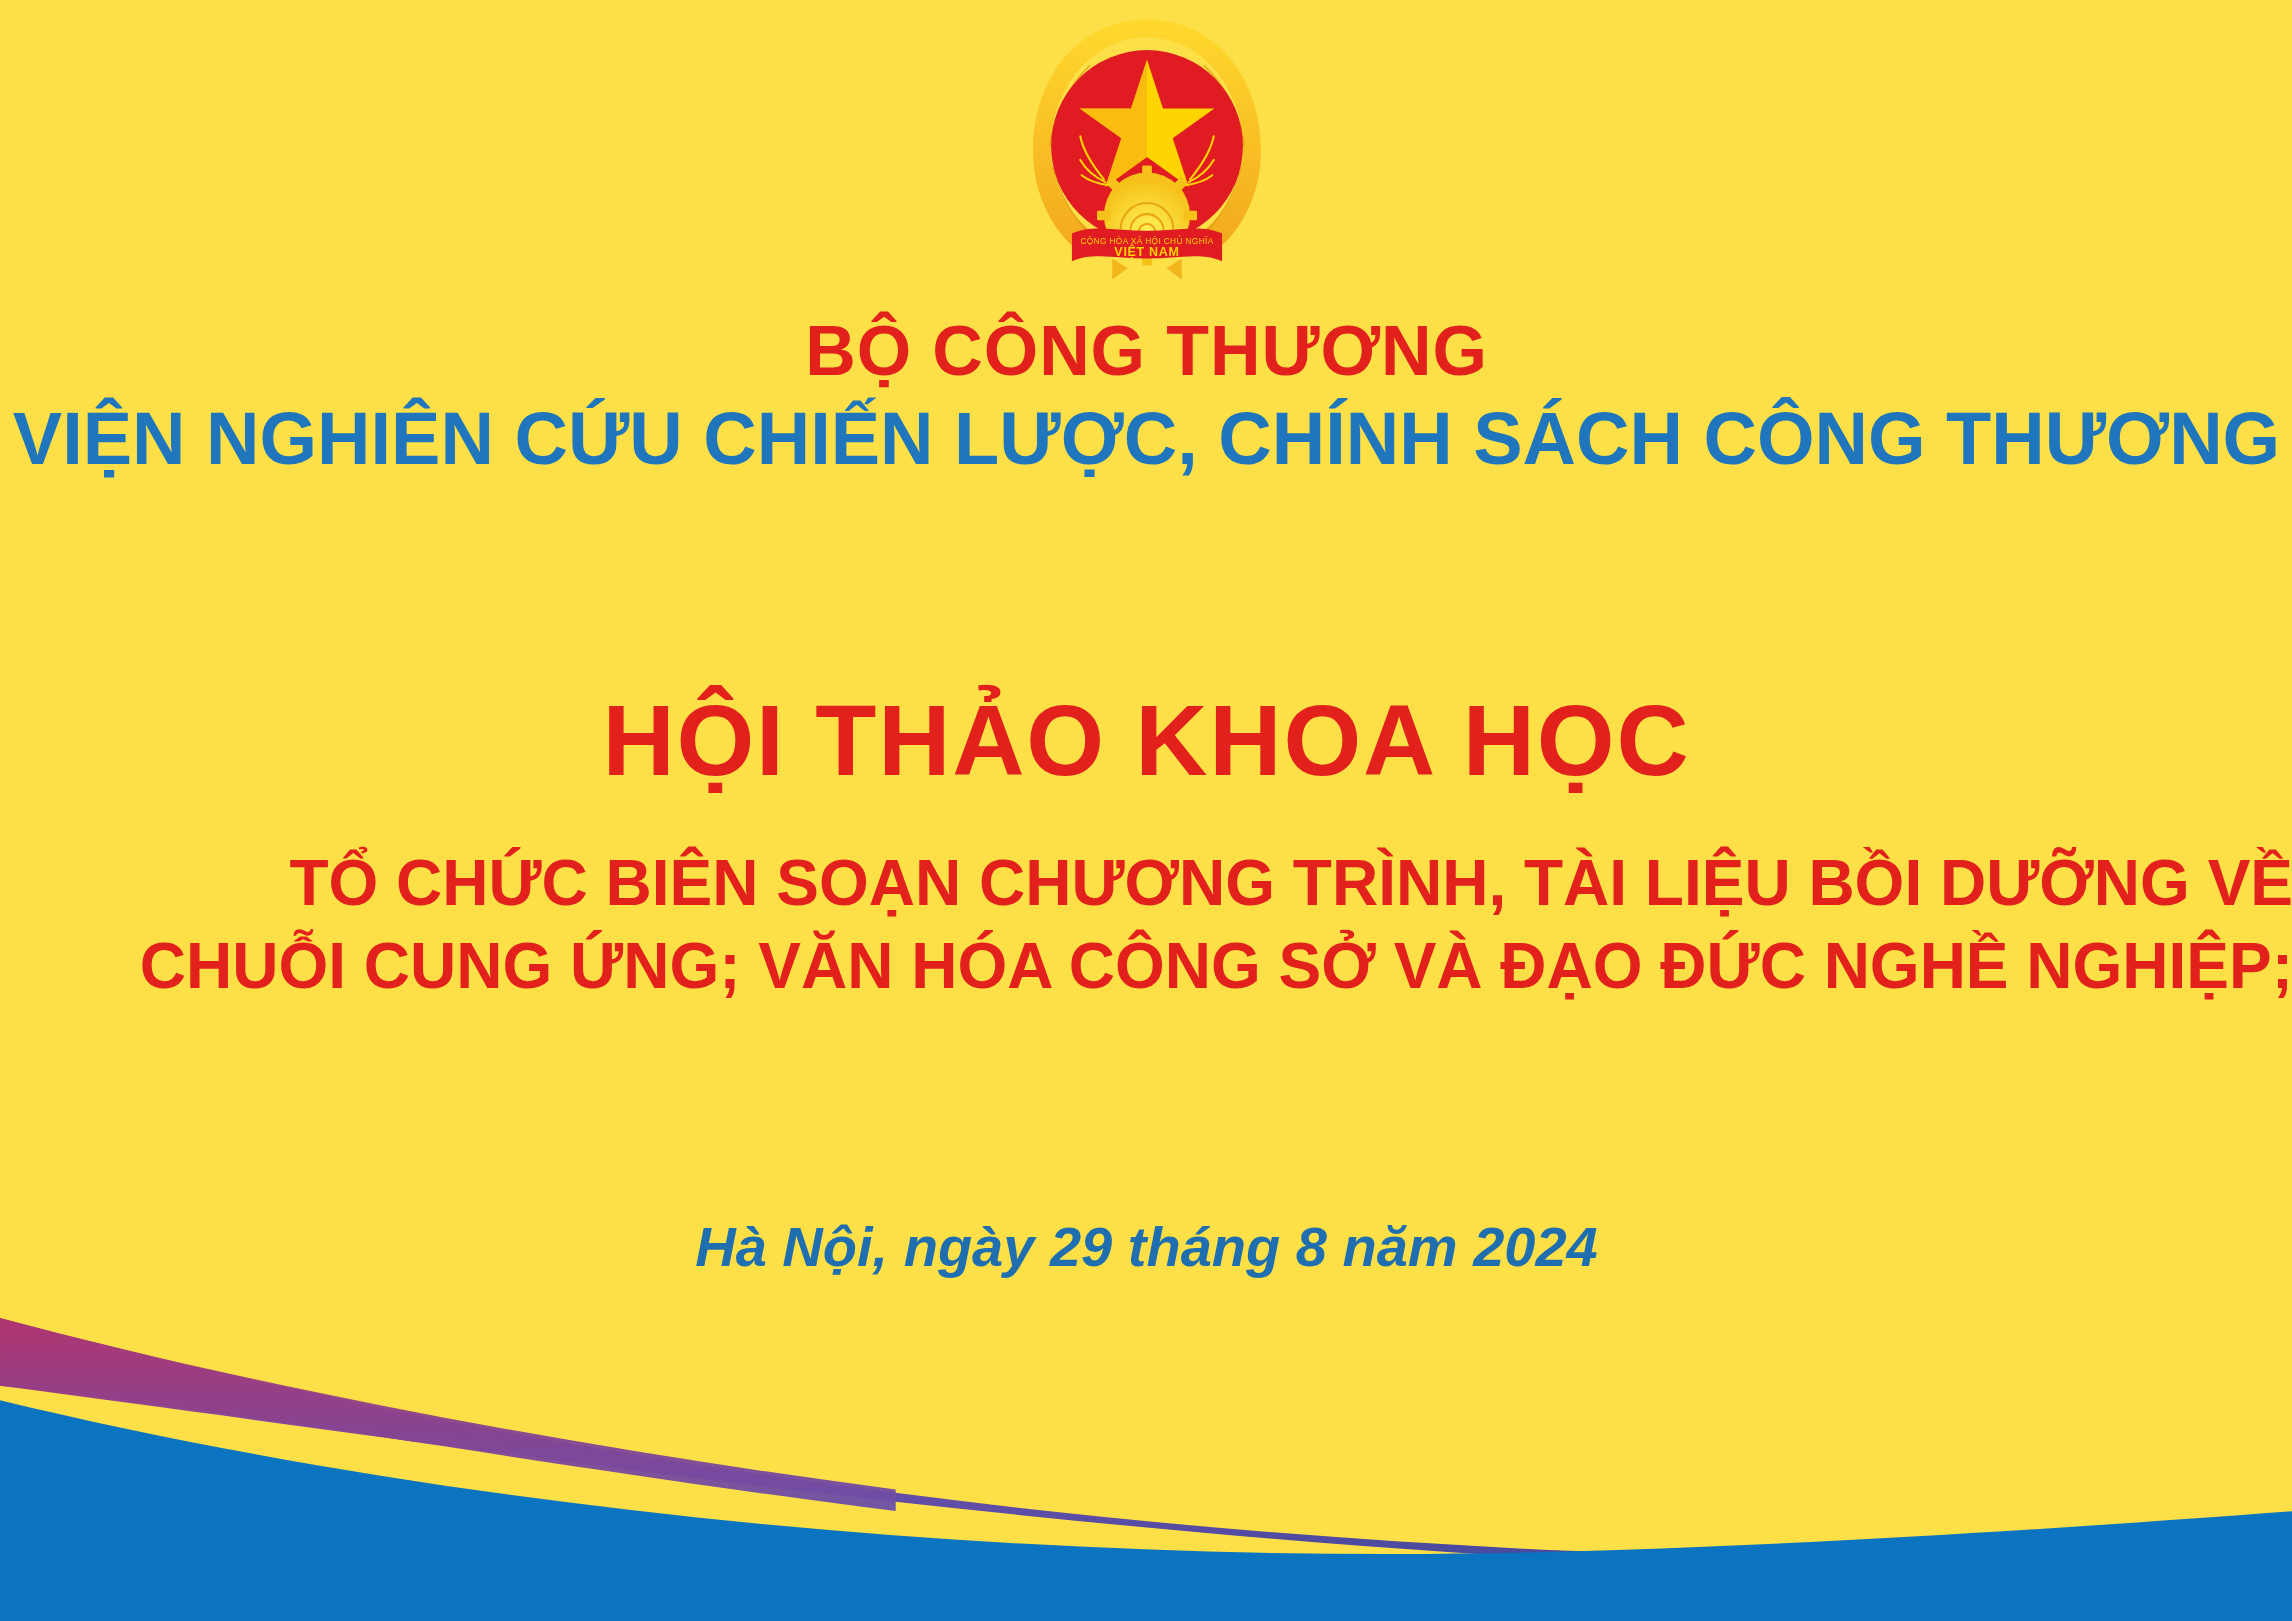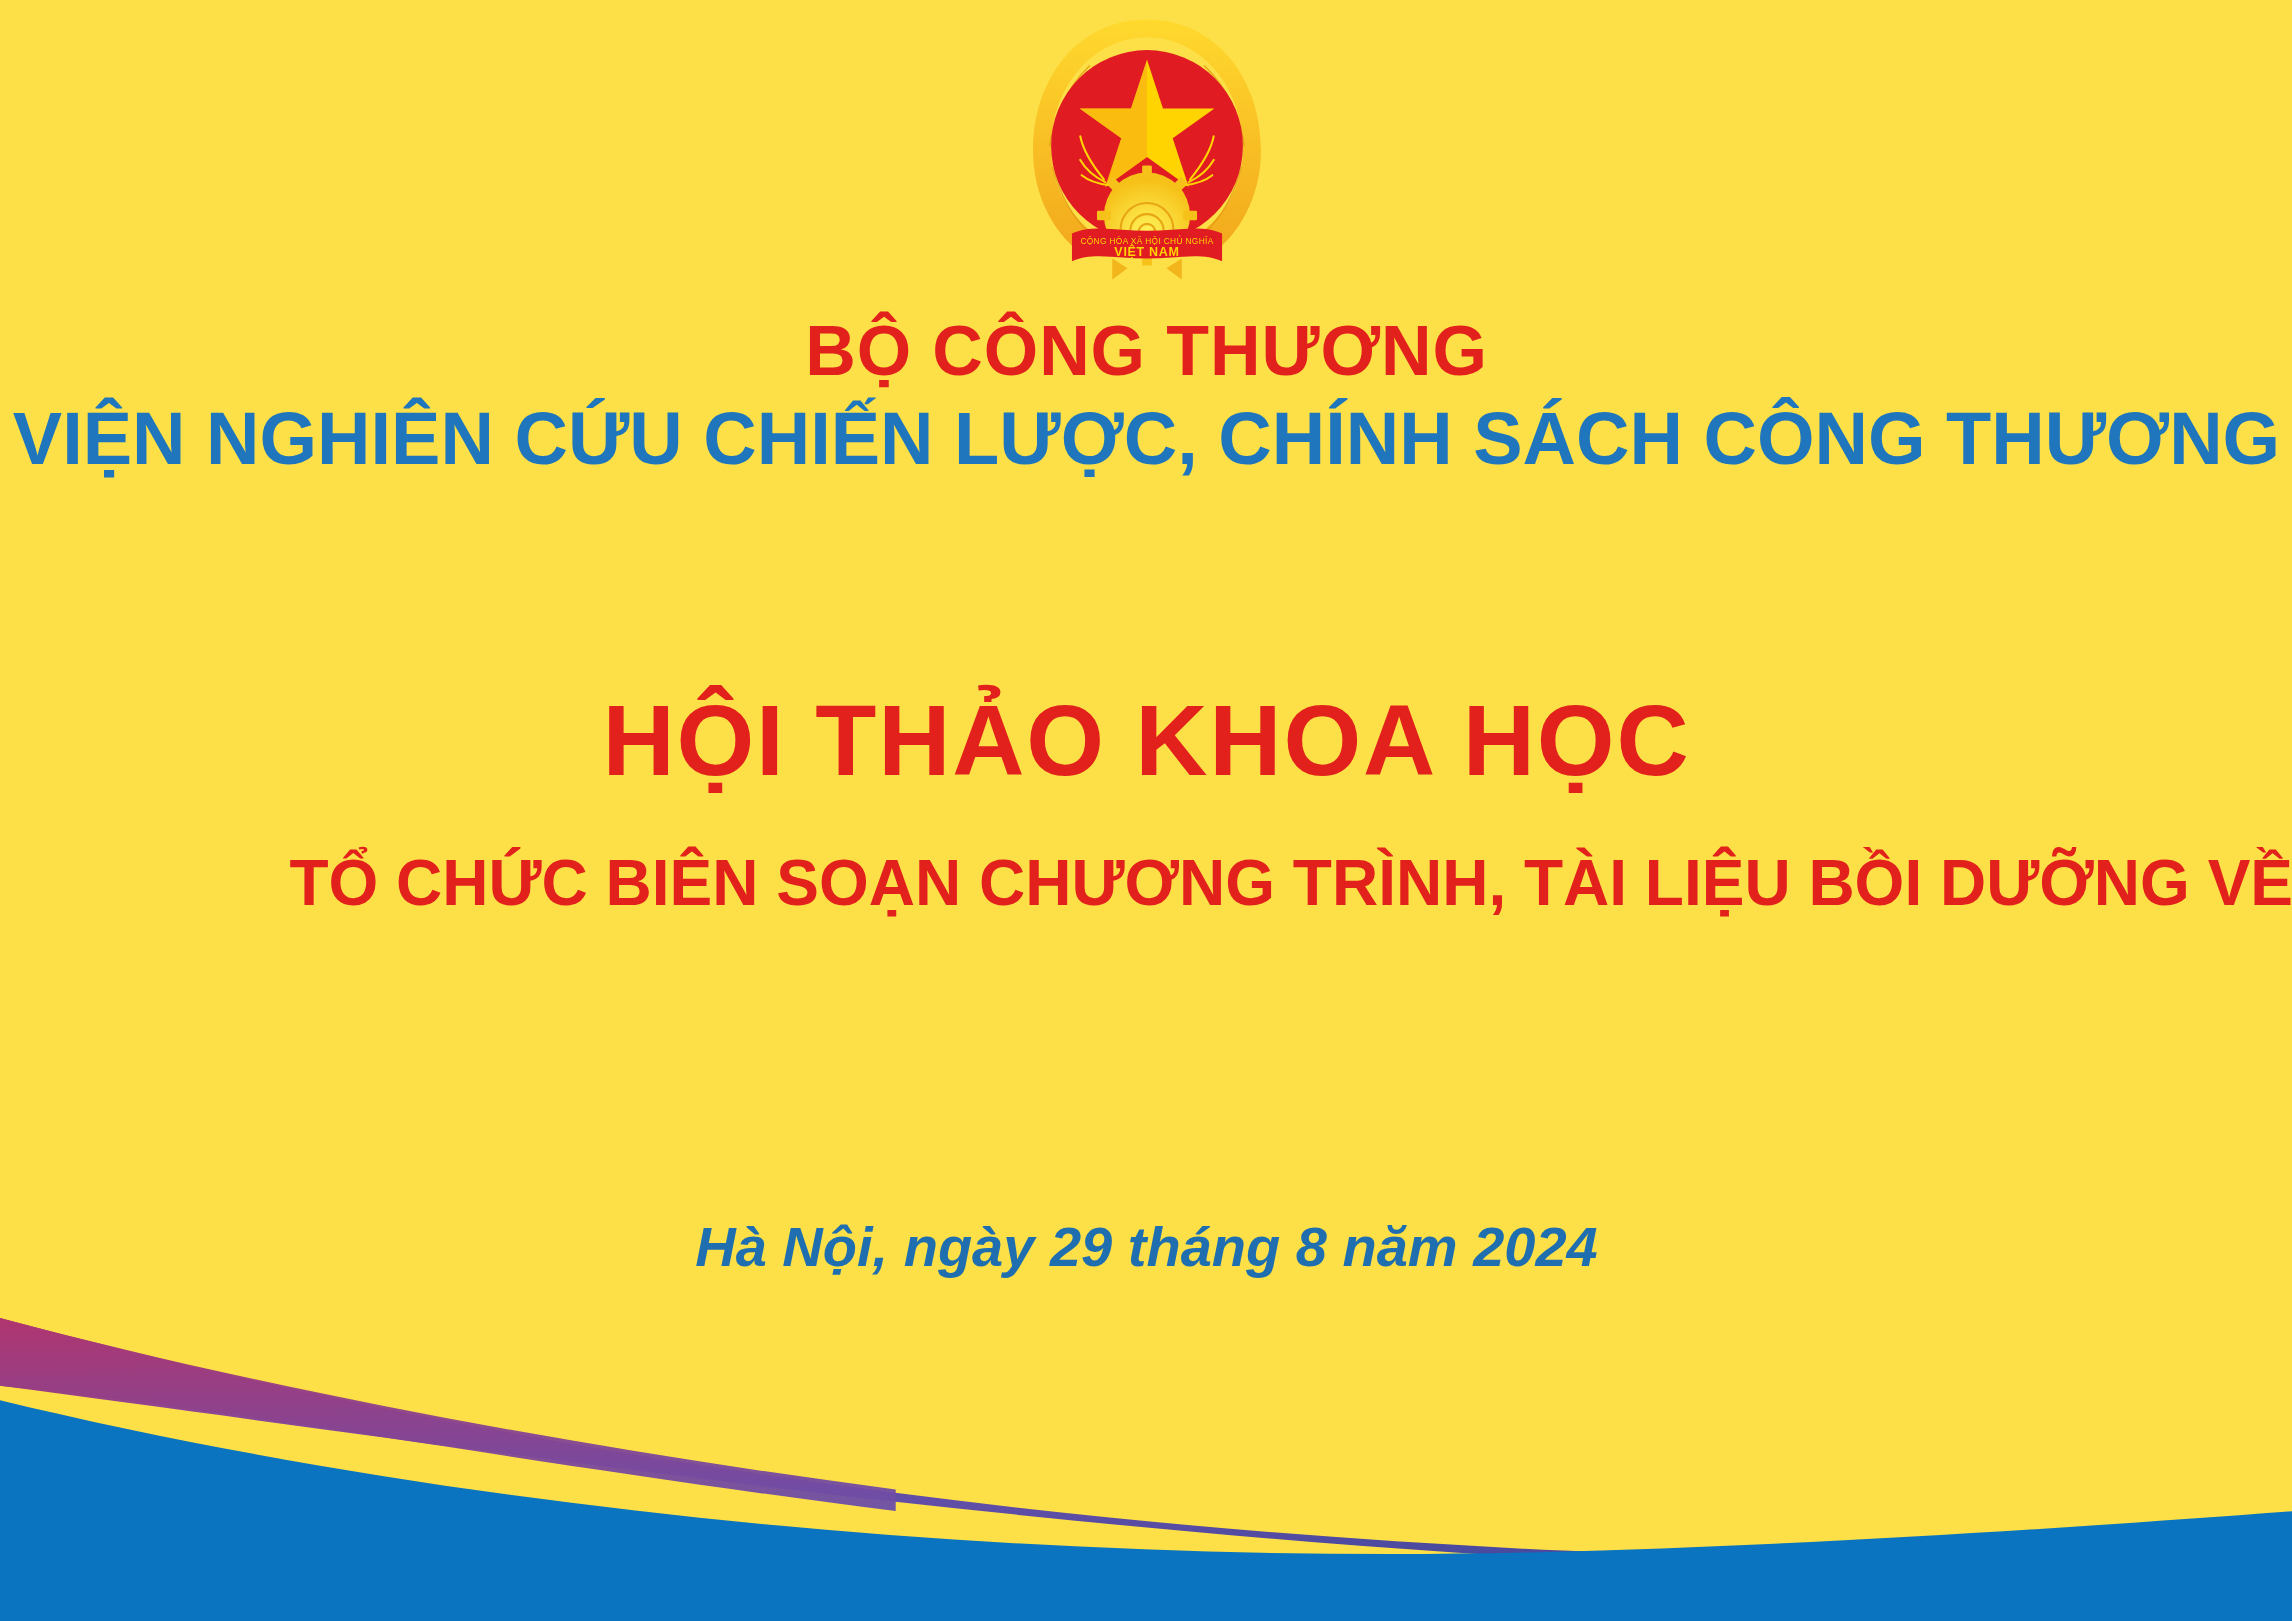--- a/index.html
+++ b/index.html
@@ -207,20 +207,21 @@
 
   <div class="header-block">
     <p class="ministry-line">BỘ CÔNG THƯƠNG</p>
     <p class="institute-line">VIỆN NGHIÊN CỨU CHIẾN LƯỢC, CHÍNH SÁCH CÔNG THƯƠNG</p>
   </div>
 
   <h1 class="main-title">HỘI THẢO KHOA HỌC</h1>
 
   <div class="subtitle-block">
     <p class="subtitle-line">TỔ CHỨC BIÊN SOẠN CHƯƠNG TRÌNH, TÀI LIỆU BỒI DƯỠNG VỀ</p>
+    <p class="subtitle-line">CHUỖI CUNG ỨNG; VĂN HÓA CÔNG SỞ VÀ ĐẠO ĐỨC NGHỀ NGHIỆP;</p>
   </div>
 
   <p class="date-line">Hà Nội, ngày 29 tháng 8 năm 2024</p>
 
   <svg class="wave-deco" viewBox="0 0 2560 360" preserveAspectRatio="none" aria-hidden="true">
     <defs>
       <linearGradient id="purpleBand" x1="0" y1="0" x2="1" y2="0.25">
         <stop offset="0%" stop-color="#a93a77"></stop>
         <stop offset="22%" stop-color="#8b4897"></stop>
         <stop offset="55%" stop-color="#6a4faa"></stop>

